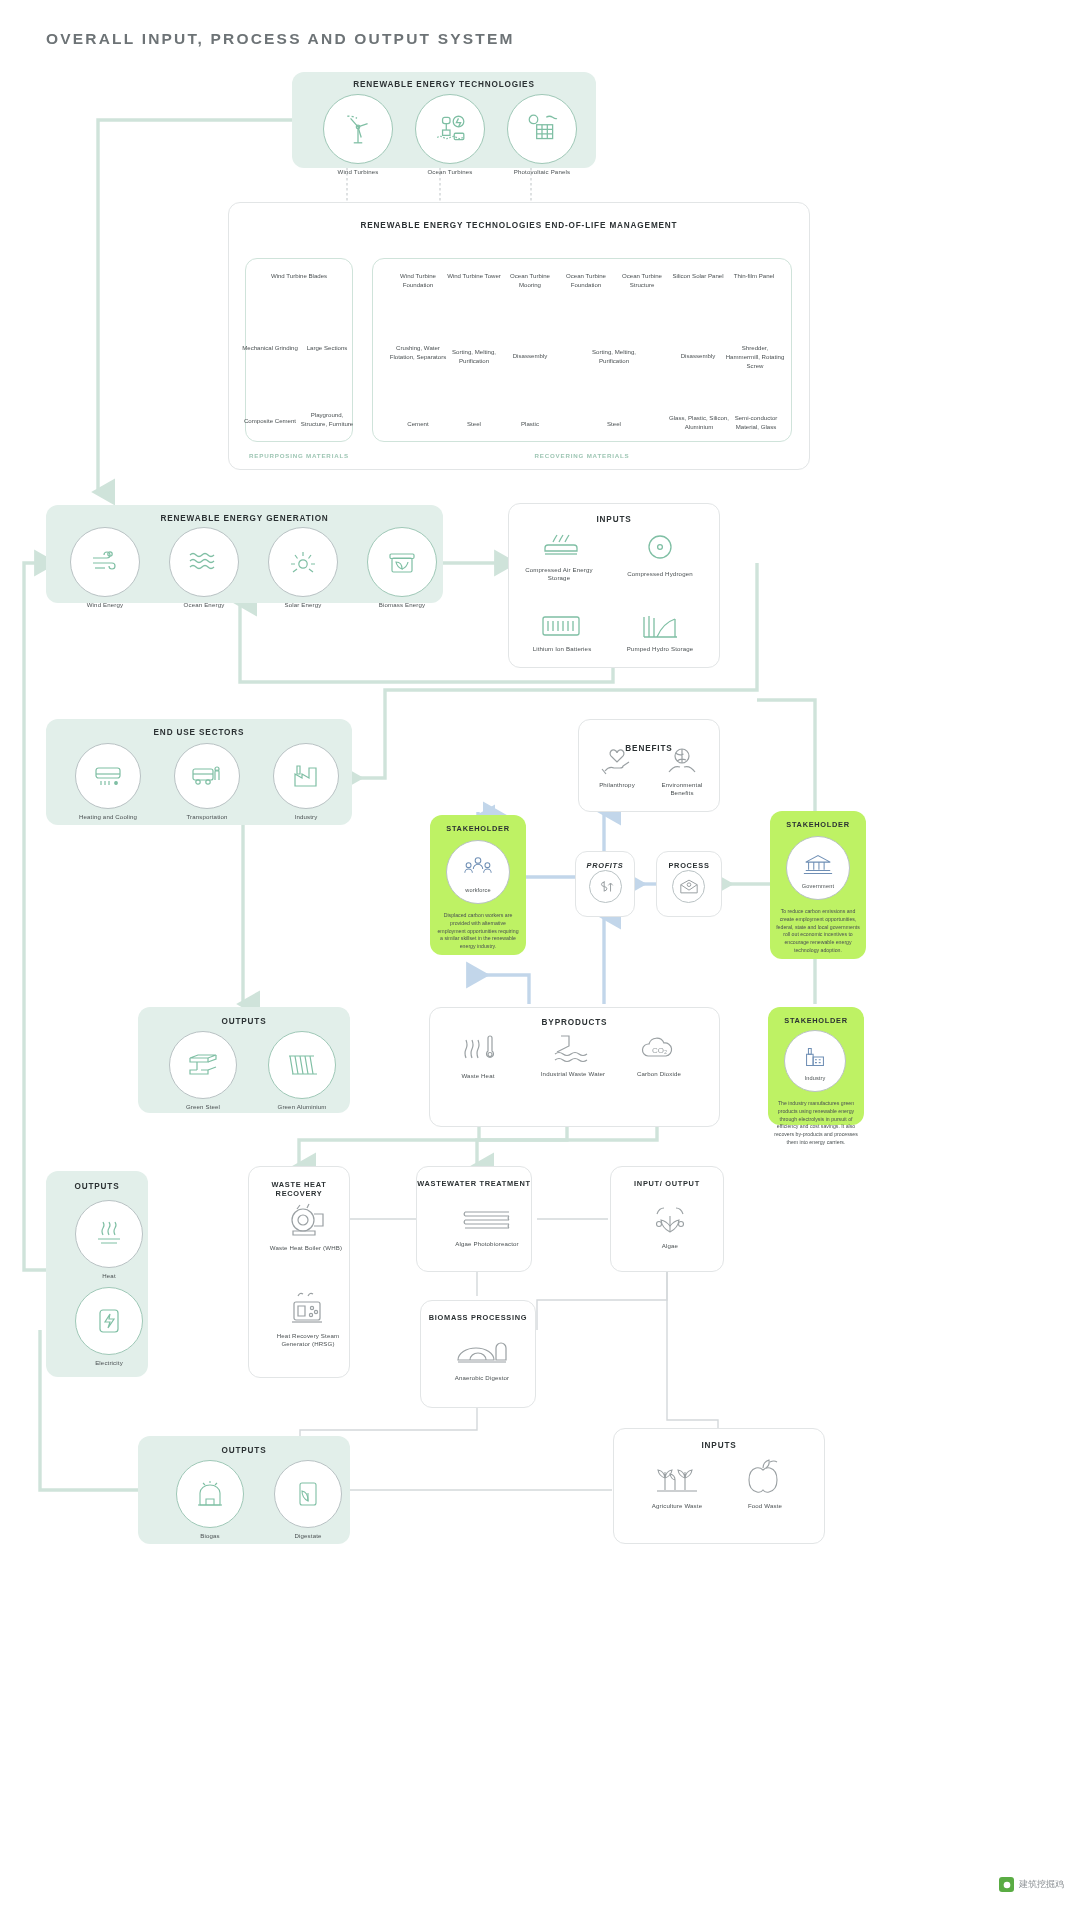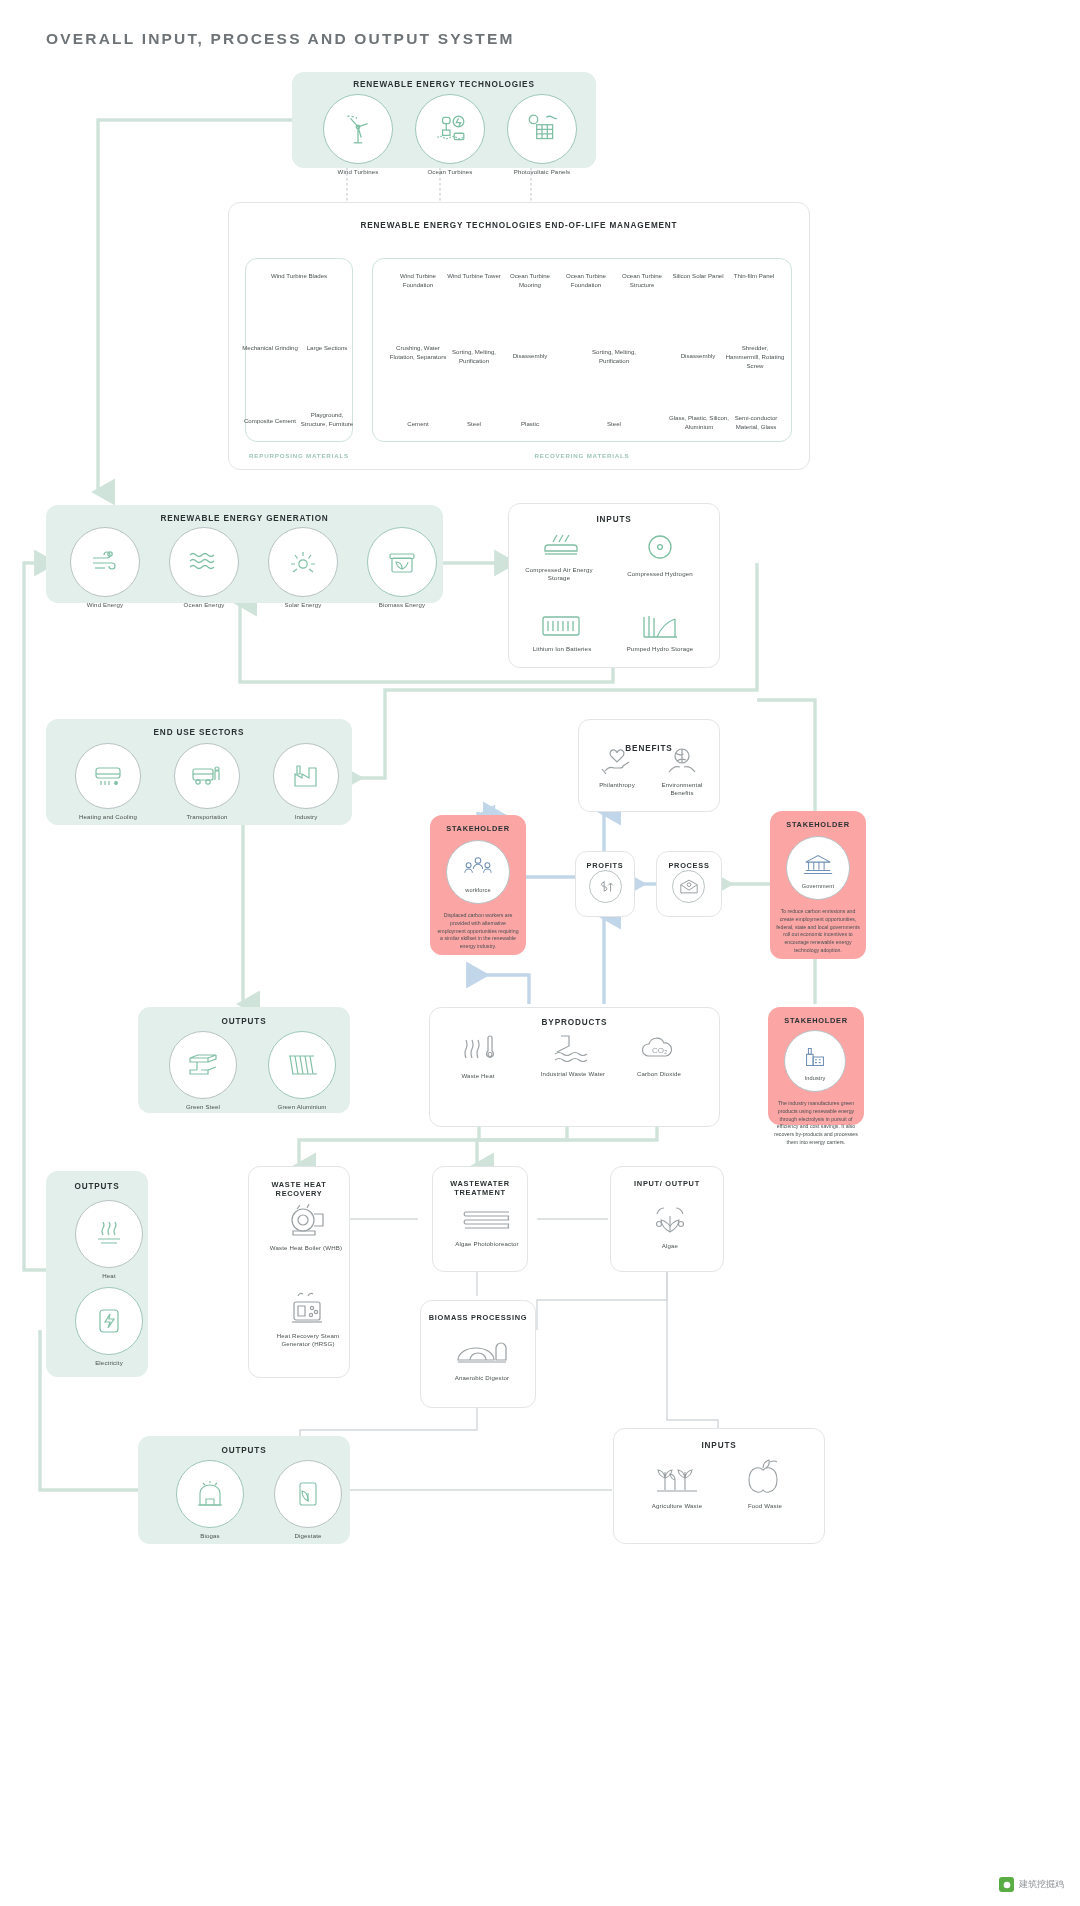--- a/index.html
+++ b/index.html
@@ -14,21 +14,21 @@
 
   #page-title {
     position:absolute; left:46px; top:30px;
     font-size:15.5px; letter-spacing:2.2px; font-weight:700; color:#6d7376;
   }
 
   
   .box { position:absolute; border-radius:12px; }
   .box-green { background:#e2efea; }
   .box-white { background:#ffffff; border:1px solid #e2e5e6; }
-  .box-blue { background:#fca5a5;text-decoration:underline; }
+  .box-blue { background:#bef264;text-decoration:underline; }
   .box-outline-green { background:#ffffff; border:1px solid #cfe3da; }
 
   .box-title {
     position:absolute; left:0; right:0; text-align:center;
     font-size:8.2px; font-weight:700; letter-spacing:0.85px; color:#2b3133;
   }
   .box-title.sm { font-size:7.4px; letter-spacing:0.7px; }
 
   
   .node { position:absolute; display:flex; flex-direction:column; align-items:center; }
@@ -413,21 +413,21 @@
   <div class="node" style="left:654px; top:745px;">
     <svg width="36" height="32" viewBox="0 0 36 32" fill="none" stroke="#9aa0a3" stroke-width="1.2">
       <circle cx="18" cy="11" r="7"></circle>
       <path d="M11.5 8 q4 3 8 1 M13 16 q4 -3 9 -1 M18 4 v14"></path>
       <path d="M5 27 q5 -7 11 -5 M31 27 q-5 -7 -11 -5"></path>
     </svg>
     <div class="lbl" style="width:56px;">Environmental Benefits</div>
   </div>
 
   <div class="box box-white" style="left:575px; top:851px; width:60px; height:66px;">
-    <div class="box-title sm" style="top:9px;">PROFITS</div>
+    <div class="box-title sm" style="top:9px;font-style:italic;">PROFITS</div>
   </div>
   <div class="node" style="left:589px; top:870px;">
     <div class="circ" style="width:33px;height:33px;">
       <svg width="20" height="18" viewBox="0 0 22 18" fill="none" stroke="#9aa0a3" stroke-width="1.1">
         <path d="M9 4 a2.5 2.5 0 0 0 -3 2 q0 2 3 2.5 q3 0.5 3 2.5 a2.5 2.5 0 0 1 -3 2"></path>
         <path d="M9 2.5 V14"></path>
         <path d="M16 14 V5 M13.6 7.2 L16 4.6 L18.4 7.2"></path>
       </svg>
     </div>
   </div>
@@ -587,21 +587,21 @@
       <path d="M12 16 h7 v10 h-7z"></path>
       <circle cx="26" cy="18" r="1.6"></circle>
         <circle cx="30" cy="22" r="1.6"></circle>
         <circle cx="25" cy="25" r="1.6"></circle>
       <path d="M12 6 q2 -4 5 -2 M22 6 q2 -4 5 -2"></path>
       <path d="M6 32 h30"></path>
     </svg>
     <div class="lbl" style="width:86px;">Heat Recovery Steam Generator (HRSG)</div>
   </div>
 
-  <div class="box box-white" style="left:432px; top:1166px; width:96px; height:106px;">
+  <div class="box box-white" style="left:416px; top:1166px; width:116px; height:106px;">
     <div class="box-title sm" style="top:12px;">WASTEWATER TREATMENT</div>
   </div>
   <div class="node" style="left:443px; top:1206px;">
     <svg width="60" height="30" viewBox="0 0 60 30" fill="none" stroke="#9aa0a3" stroke-width="1.1">
       <path d="M8 6 h44 M8 10 h44 M8 14 h44 M8 18 h44 M8 22 h44"></path>
       <path d="M8 6 a3 3 0 0 0 0 4 M52 10 a3 3 0 0 0 0 4 M8 14 a3 3 0 0 0 0 4 M52 18 a3 3 0 0 0 0 4"></path>
     </svg>
     <div class="lbl" style="width:88px;">Algae Photobioreactor</div>
   </div>
 

